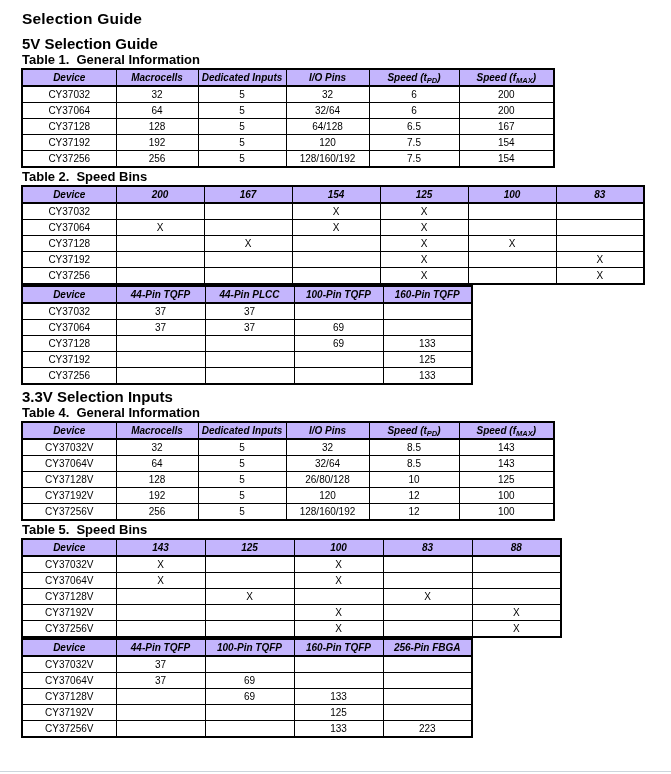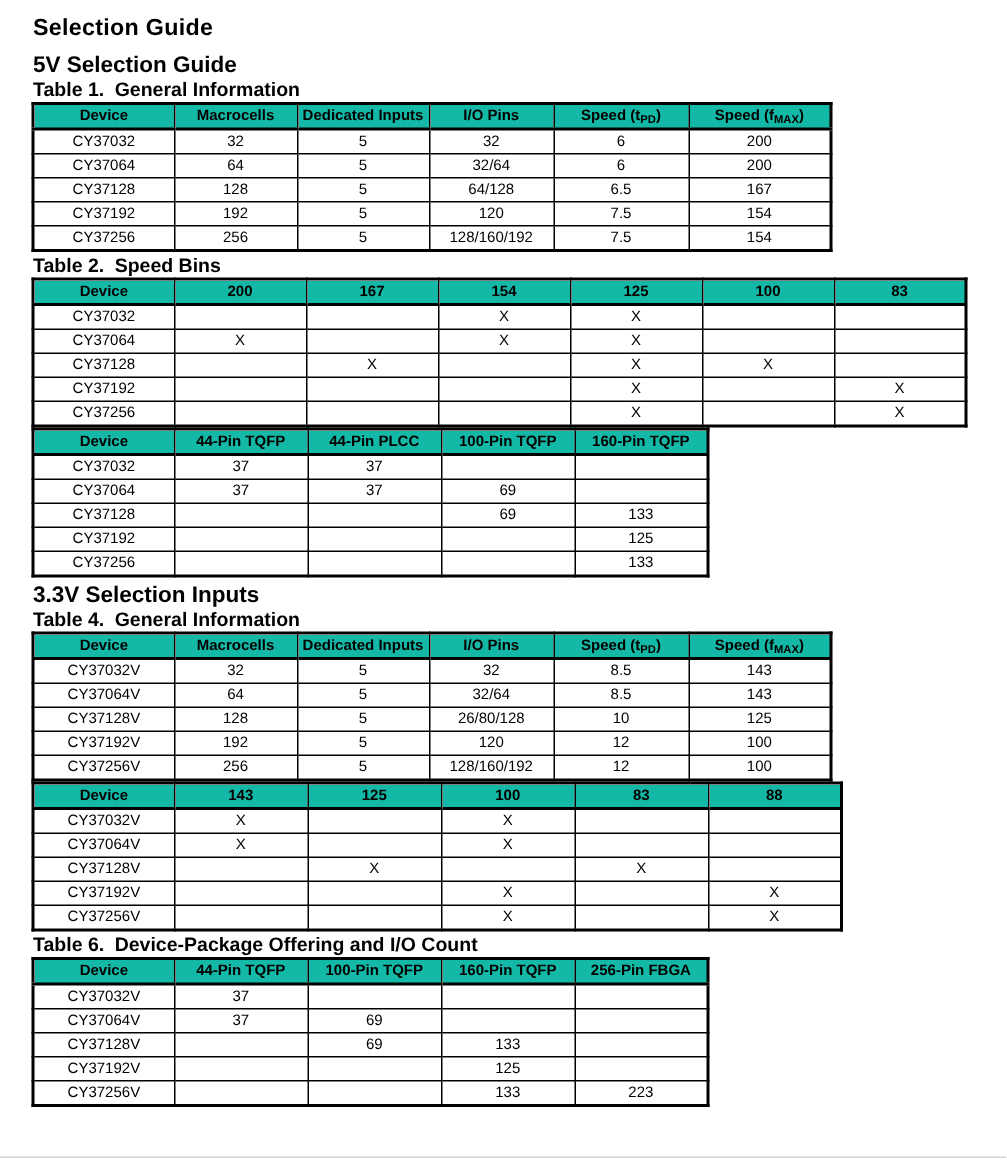--- a/index.html
+++ b/index.html
@@ -48,23 +48,24 @@
     height: 15px;
     padding: 0 2px;
     text-align: center;
     vertical-align: middle;
     font-size: 10px;
     line-height: 13px;
     overflow: hidden;
     white-space: nowrap;
   }
   table.tbl th {
-    background: #14b8a6;
+    background: #c4b5fd;
     font-weight: bold;
     border-bottom: 2px solid #000000;
+    font-style: italic;
   }
   table.tbl sub {
     font-size: 7.5px;
     font-weight: bold;
     vertical-align: -2px;
     line-height: 0;
   }
 
   
   table.gen   { width: 532px; }
@@ -357,20 +358,21 @@
             <td>CY37256V</td>
             <td>256</td>
             <td>5</td>
             <td>128/160/192</td>
             <td>12</td>
             <td>100</td>
           </tr>
         </tbody>
       </table>
 
+    <p class="caption"><span class="cap-label">Table 5.</span><span class="cap-text">Speed Bins</span></p>
     <table class="tbl bins3">
         <colgroup>
           <col class="c0">
           <col class="c1">
           <col class="c2">
           <col class="c3">
           <col class="c4">
           <col class="c5">
         </colgroup>
         <thead>
@@ -420,21 +422,20 @@
             <td>CY37256V</td>
             <td></td>
             <td></td>
             <td>X</td>
             <td></td>
             <td>X</td>
           </tr>
         </tbody>
       </table>
 
-    <p class="caption"><span class="cap-label">Table 6.</span><span class="cap-text">Device-Package Offering and I/O Count</span></p>
     <table class="tbl pkg">
         <colgroup>
           <col class="c0">
           <col class="c1">
           <col class="c2">
           <col class="c3">
           <col class="c4">
         </colgroup>
         <thead>
           <tr>

